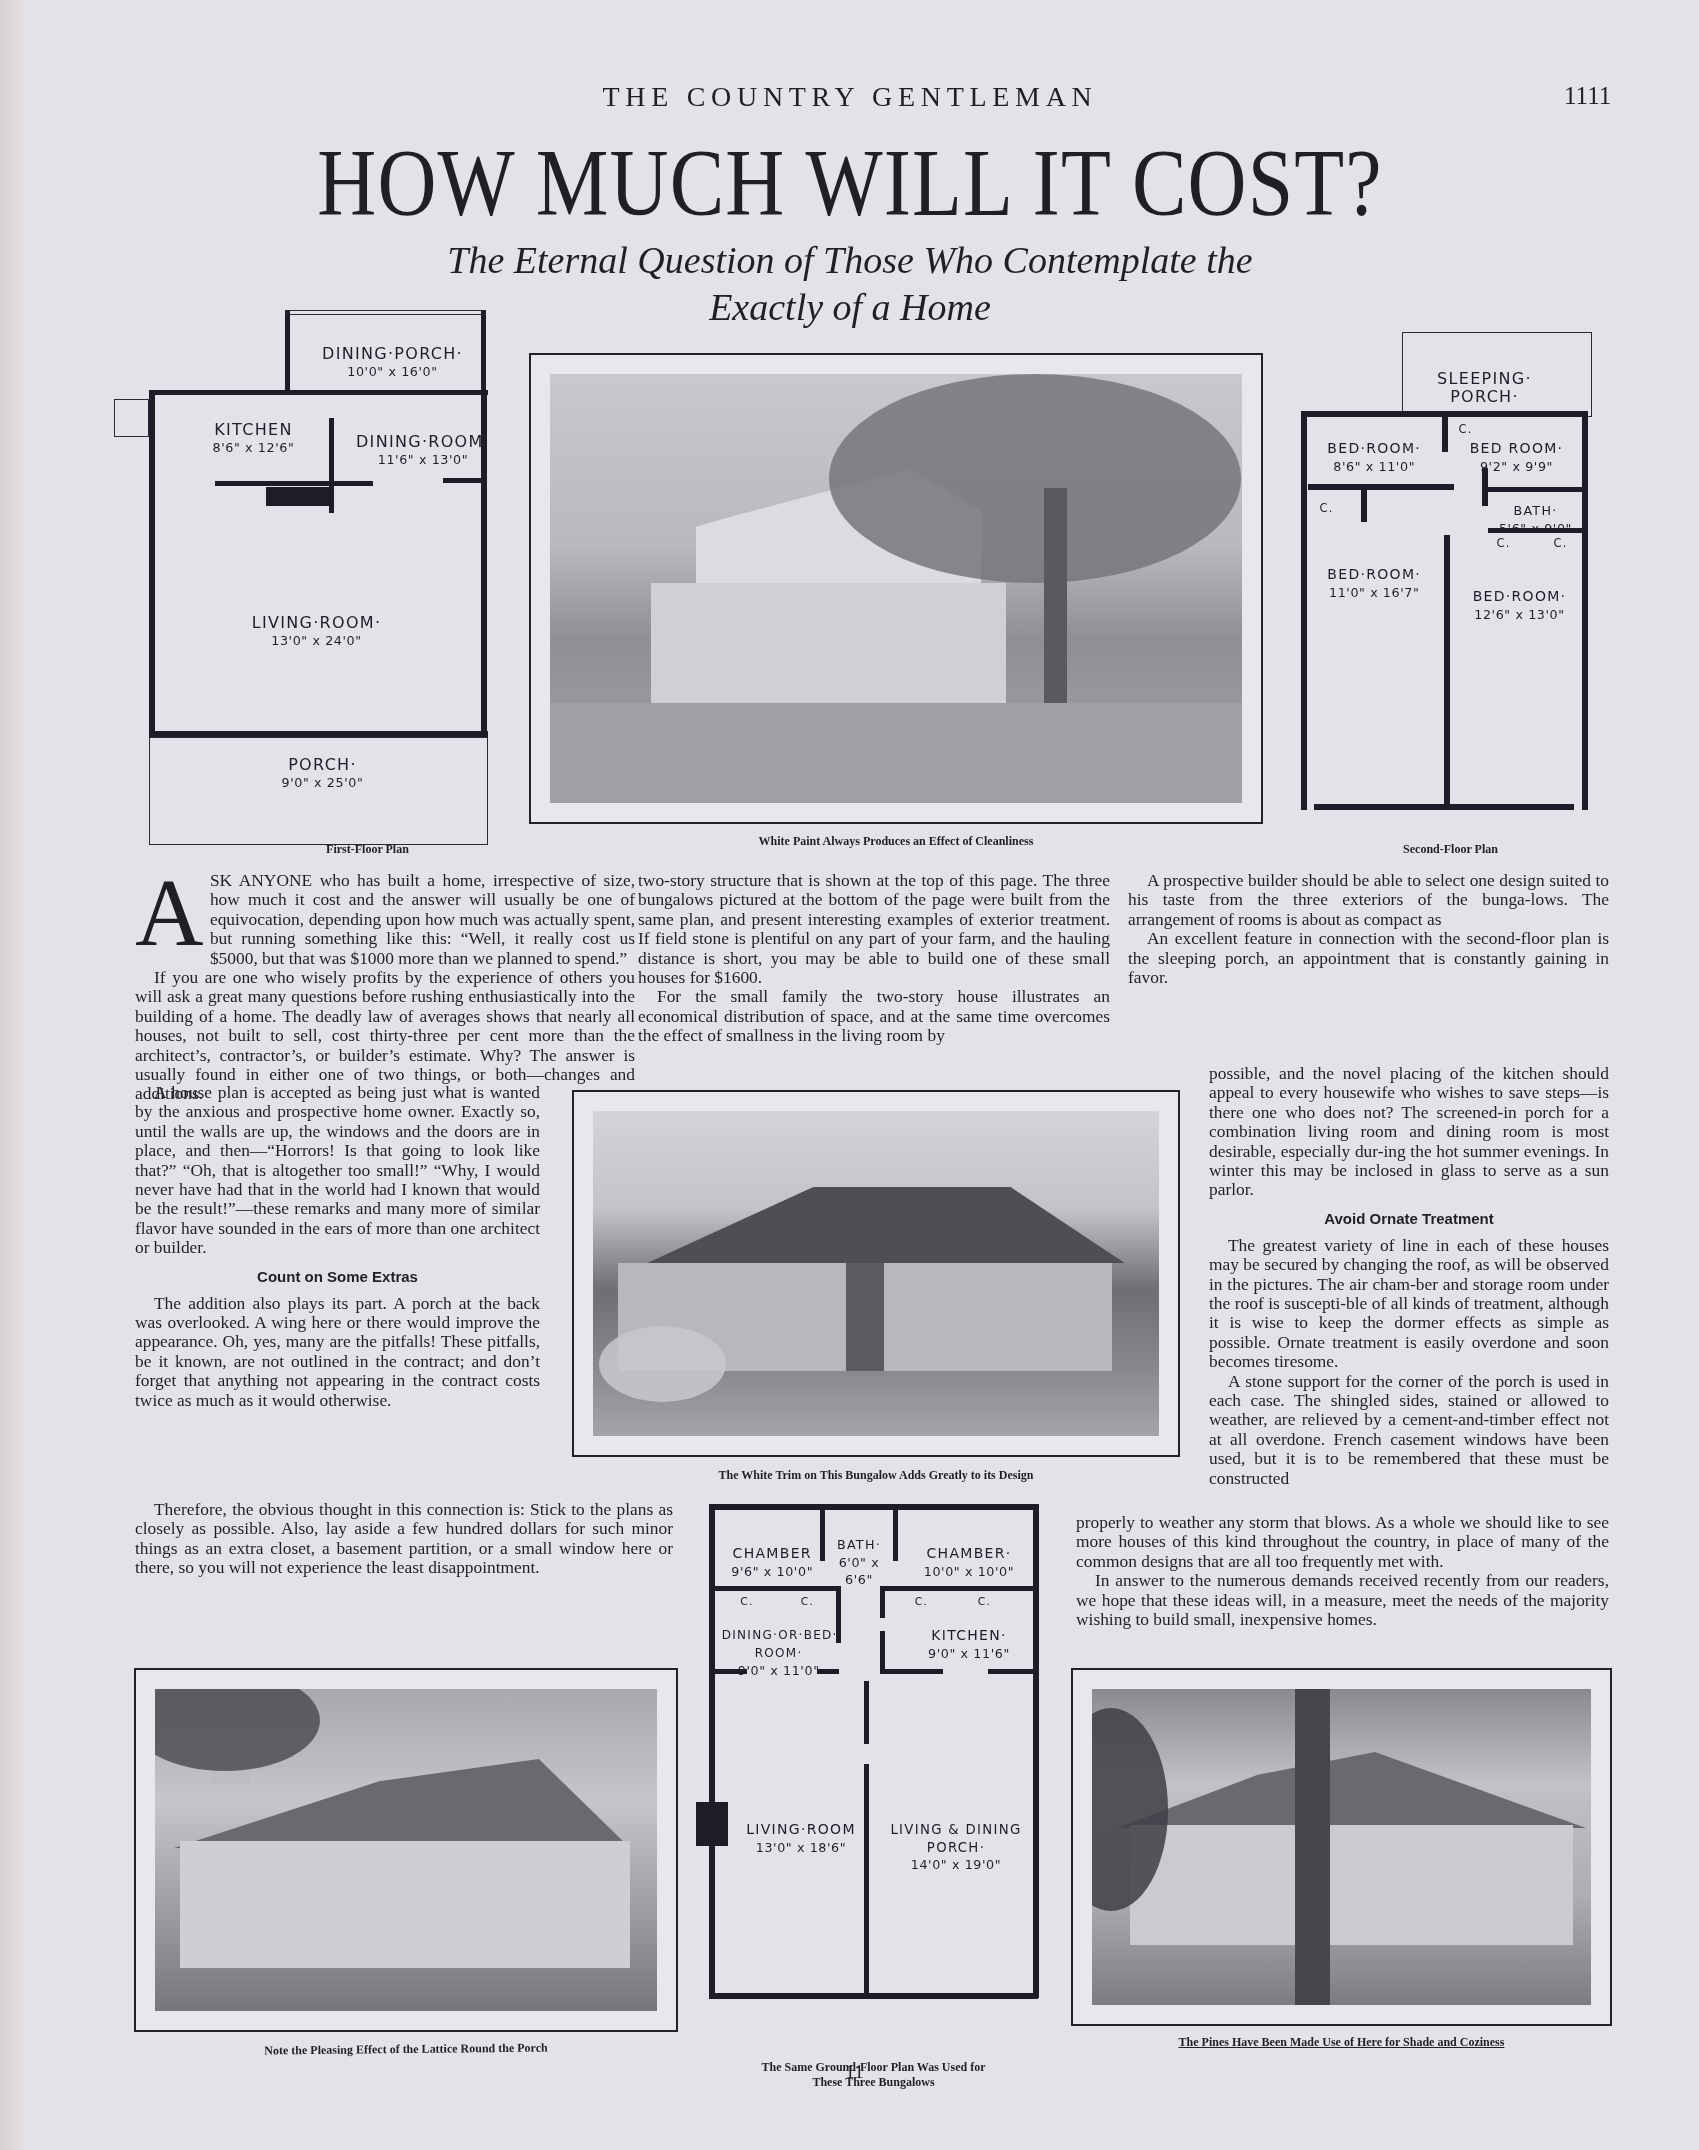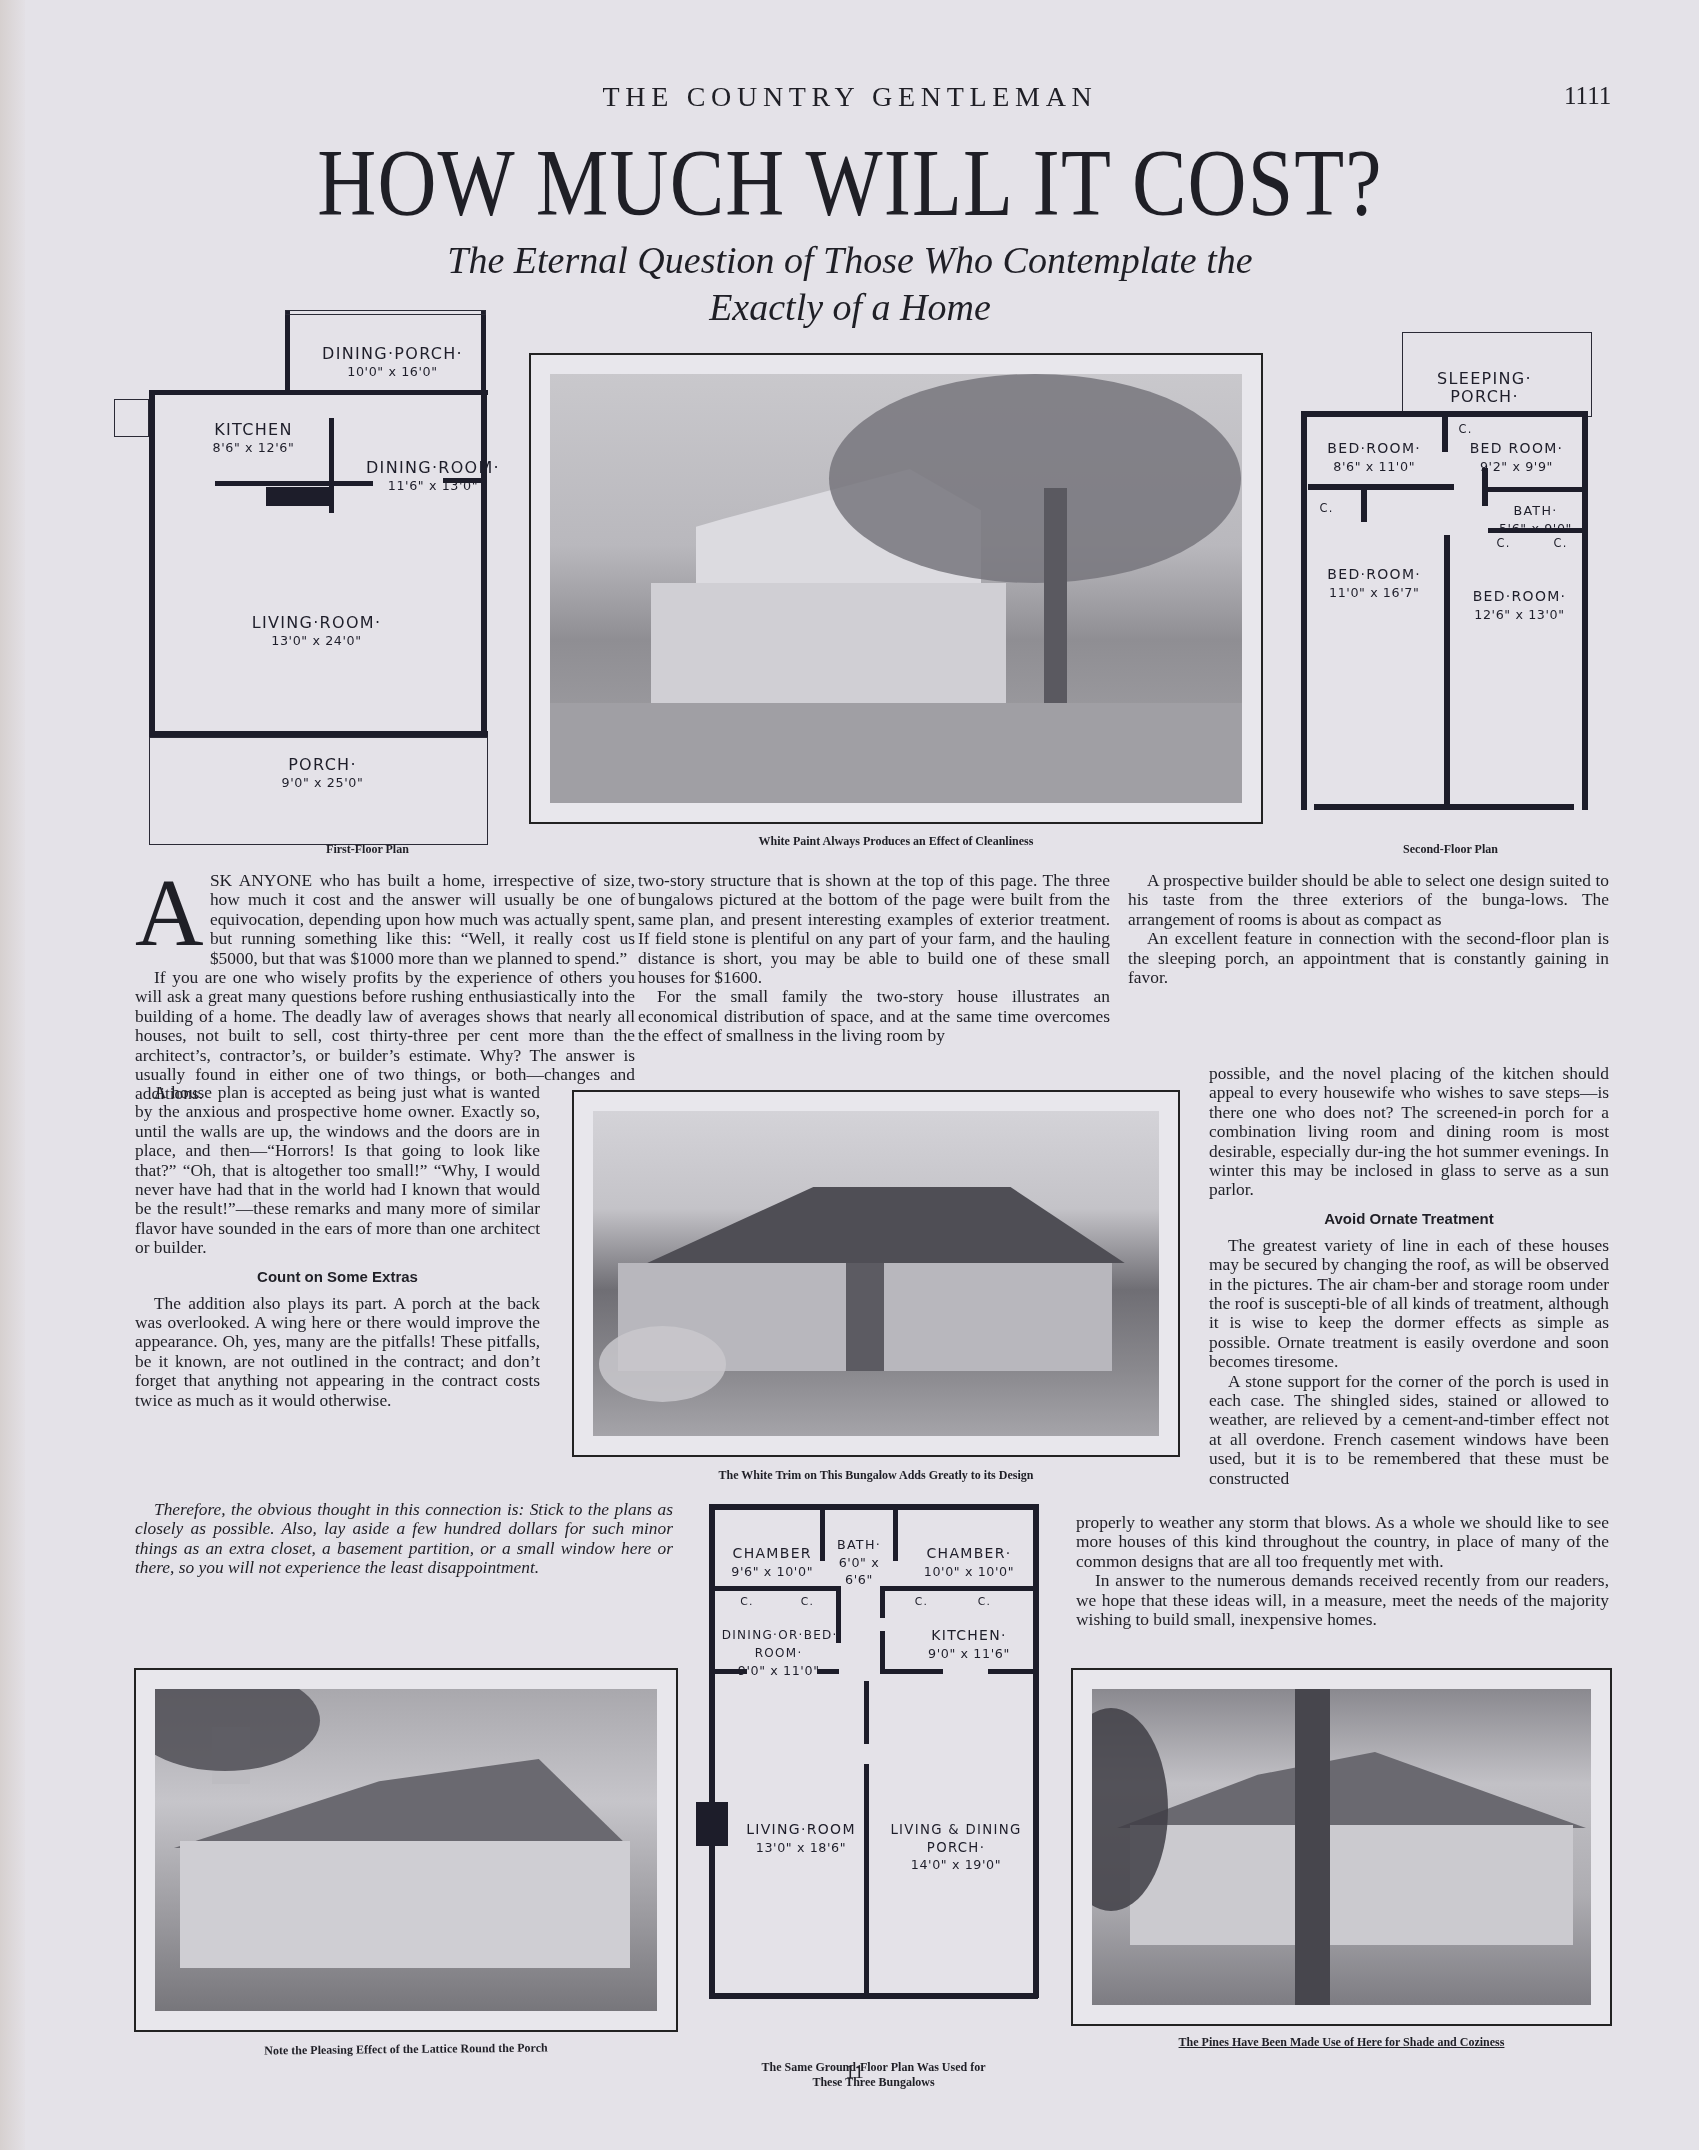--- a/index.html
+++ b/index.html
@@ -55,21 +55,21 @@
   <div class="wall" style="left:190px;top:108px;width:5px;height:95px;"></div>
   <div class="wall" style="left:76px;top:171px;width:158px;height:5px;"></div>
   <div class="wall" style="left:127px;top:177px;width:63px;height:19px;"></div>
   <div class="wall" style="left:304px;top:168px;width:44px;height:5px;"></div>
   <div class="thin" style="left:9.5px;top:427px;width:339px;height:108px;border-width:1.3px;"></div>
   <div class="thin" style="left:-25px;top:89px;width:35px;height:38px;border-width:1.3px;"></div>
   <div class="room-label" style="left:171px;top:35px;width:165px;">
     <span>DINING·PORCH·</span><span class="room-dim">10'0" x 16'0"</span></div>
   <div class="room-label" style="left:51px;top:111px;width:127px;">
     <span>KITCHEN</span><span class="room-dim">8'6" x 12'6"</span></div>
-  <div class="room-label" style="left:221px;top:123px;width:146px;margin-top:26px;">
+  <div class="room-label" style="left:211px;top:123px;width:146px;">
     <span>DINING·ROOM·</span><span class="room-dim">11'6" x 13'0"</span></div>
   <div class="room-label" style="left:95px;top:304px;width:165px;">
     <span>LIVING·ROOM·</span><span class="room-dim">13'0" x 24'0"</span></div>
   <div class="room-label" style="left:114px;top:446px;width:139px;">
     <span>PORCH·</span><span class="room-dim">9'0" x 25'0"</span></div>
 </div>
 <div class="abs caption" style="left:285px;top:842px;width:165px;">First-Floor Plan</div>
 
 <div class="abs photo" style="left:529px;top:353px;width:734px;height:471px;">
   <div class="inner">
@@ -115,21 +115,21 @@
 
 <div class="abs body-col" style="left:135px;top:871px;width:500px;">
   <p class="noindent"><span class="dropcap">A</span><span>SK ANYONE who has built a home, irrespective of size, how much it cost and the answer will usually be one of equivocation, depending upon how much was actually spent, but running something like this: “Well, it really cost us $5000, but that was $1000 more than we planned to spend.”</span></p>
   <p>If you are one who wisely profits by the experience of others you will ask a great many questions before rushing enthusiastically into the building of a home. The deadly law of averages shows that nearly all houses, not built to sell, cost thirty-three per cent more than the architect’s, contractor’s, or builder’s estimate. Why? The answer is usually found in either one of two things, or both—changes and additions.</p>
 </div>
 <div class="abs body-col" style="left:135px;top:1083px;width:405px;">
   <p>A house plan is accepted as being just what is wanted by the anxious and prospective home owner. Exactly so, until the walls are up, the windows and the doors are in place, and then—“Horrors! Is that going to look like that?” “Oh, that is altogether too small!” “Why, I would never have had that in the world had I known that would be the result!”—these remarks and many more of similar flavor have sounded in the ears of more than one architect or builder.</p>
   <div class="section-head">Count on Some Extras</div>
   <p>The addition also plays its part. A porch at the back was overlooked. A wing here or there would improve the appearance. Oh, yes, many are the pitfalls! These pitfalls, be it known, are not outlined in the contract; and don’t forget that anything not appearing in the contract costs twice as much as it would otherwise.</p>
 </div>
-<div class="abs body-col" style="left:135px;top:1500px;width:538px;font-style:italic;">
+<div class="abs body-col" style="left:135px;top:1500px;width:538px;">
   <p>Therefore, the obvious thought in this connection is: Stick to the plans as closely as possible. Also, lay aside a few hundred dollars for such minor things as an extra closet, a basement partition, or a small window here or there, so you will not experience the least disappointment.</p>
 </div>
 
 <div class="abs body-col" style="left:638px;top:871px;width:472px;">
   <p class="noindent">two-story structure that is shown at the top of this page. The three bungalows pictured at the bottom of the page were built from the same plan, and present interesting examples of exterior treatment. If field stone is plentiful on any part of your farm, and the hauling distance is short, you may be able to build one of these small houses for $1600.</p>
   <p>For the small family the two-story house illustrates an economical distribution of space, and at the same time overcomes the effect of smallness in the living room by</p>
 </div>
 
 <div class="abs body-col" style="left:1128px;top:871px;width:481px;">
   <p>A prospective builder should be able to select one design suited to his taste from the three exteriors of the bunga-lows. The arrangement of rooms is about as compact as</p>

